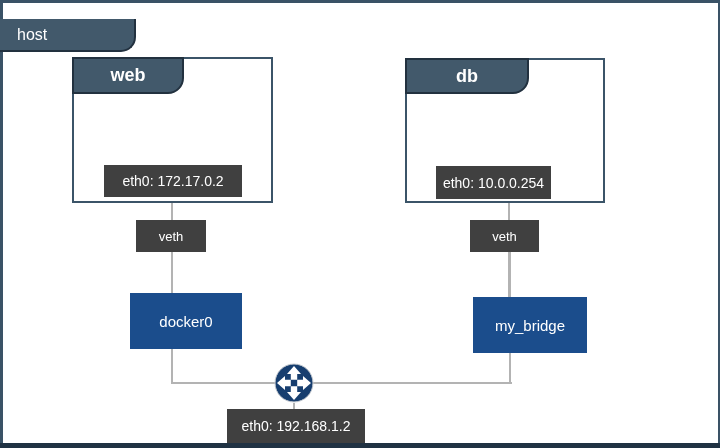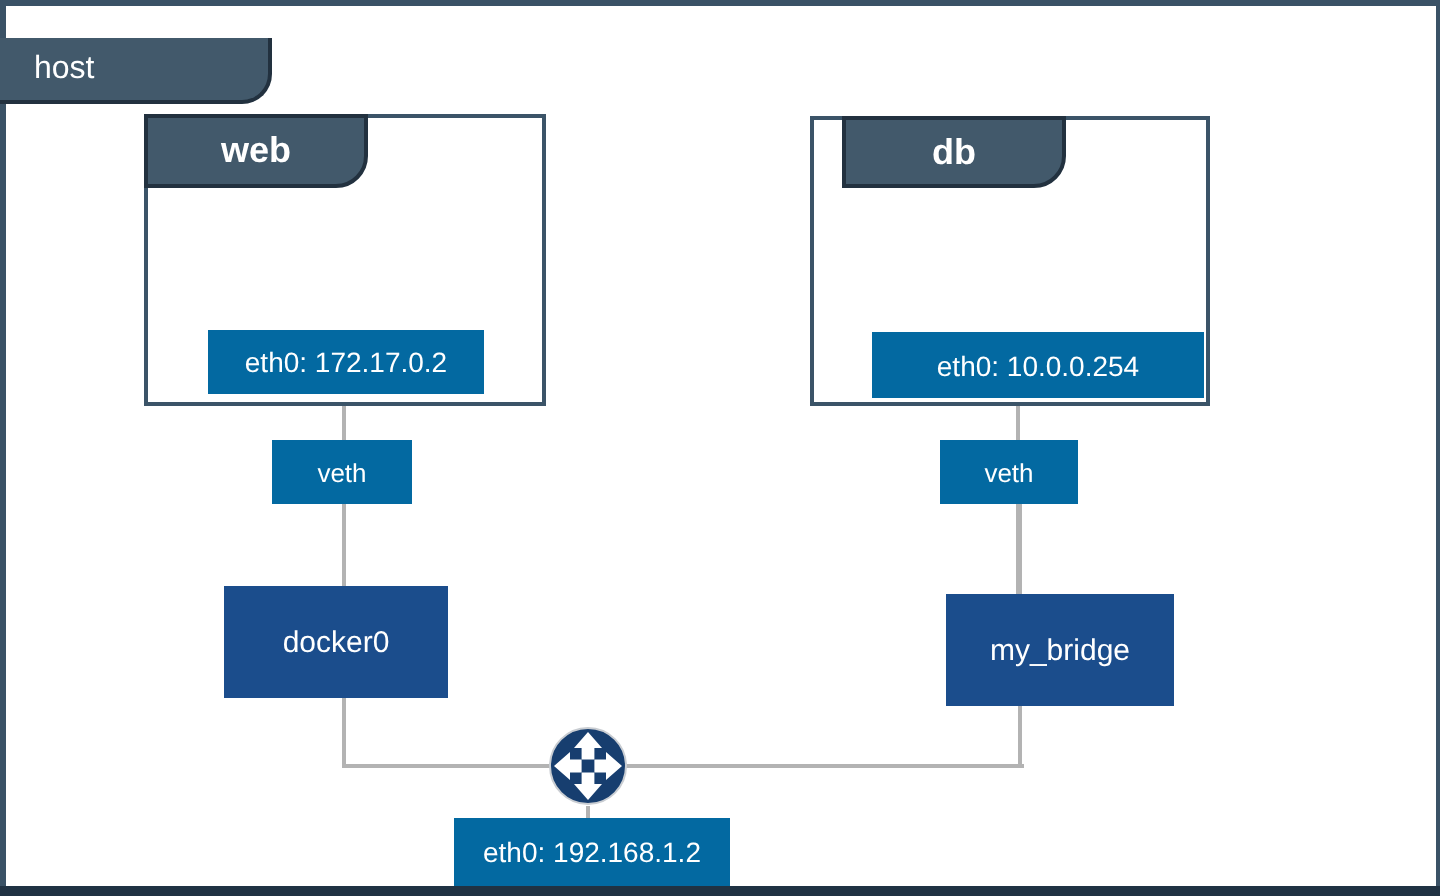--- a/index.html
+++ b/index.html
@@ -52,47 +52,47 @@
     background: #42596b;
     border: 2px solid #22313f;
     border-bottom-right-radius: 16px;
     z-index: 3;
     color: #ffffff;
     font-size: 18px;
     font-weight: 600;
     display: flex; align-items: center; justify-content: center;
   }
   .tab-web { left: 72px; top: 57px; width: 112px; height: 37px; }
-  .tab-db  { left: 405px; top: 58px; width: 112px; height: 36px; margin-left: 16px; }
+  .tab-db  { left: 405px; top: 58px; width: 124px; height: 36px; }
 
   
   .badge-blue {
     position: absolute;
-    background: #0369a1;
+    background: #404040;
     color: #ffffff;
     display: flex; align-items: center; justify-content: center;
     z-index: 4;
     font-size: 14px;
   }
   .badge-web-eth  { left: 104px; top: 165px; width: 138px; height: 32px; }
-  .badge-db-eth   { left: 436px; top: 166px; width: 166px; height: 33px; }
+  .badge-db-eth   { left: 436px; top: 166px; width: 115px; height: 33px; }
   .badge-veth-l   { left: 136px; top: 220px; width: 70px;  height: 32px; font-size: 13px; }
   .badge-veth-r   { left: 470px; top: 220px; width: 69px;  height: 32px; font-size: 13px; }
   .badge-host-eth { left: 227px; top: 409px; width: 138px; height: 34px; z-index: 6; text-align: right; }
 
   
   .node-navy {
     position: absolute;
     background: #1b4d8c;
     color: #ffffff;
     display: flex; align-items: center; justify-content: center;
     z-index: 4;
     font-size: 15px;
   }
-  .node-docker0  { left: 112px; top: 293px; width: 112px; height: 56px; }
+  .node-docker0  { left: 130px; top: 293px; width: 112px; height: 56px; }
   .node-mybridge { left: 453px; top: 297px; width: 114px; height: 56px; margin-left: 20px; }
 
   
   .line { position: absolute; background: #b3b3b3; z-index: 1; }
   .line-web-veth      { left: 171px; top: 202px; width: 2px; height: 18px; }
   .line-veth-docker0  { left: 171px; top: 252px; width: 2px; height: 41px; }
   .line-docker0-down  { left: 171px; top: 349px; width: 2px; height: 34px; }
   .line-horizontal    { left: 171px; top: 382px; width: 341px; height: 2px; }
   .line-db-veth       { left: 508px; top: 203px; width: 2px; height: 17px; }
   .line-veth-mybridge { left: 508px; top: 252px; width: 3px; height: 45px; }

